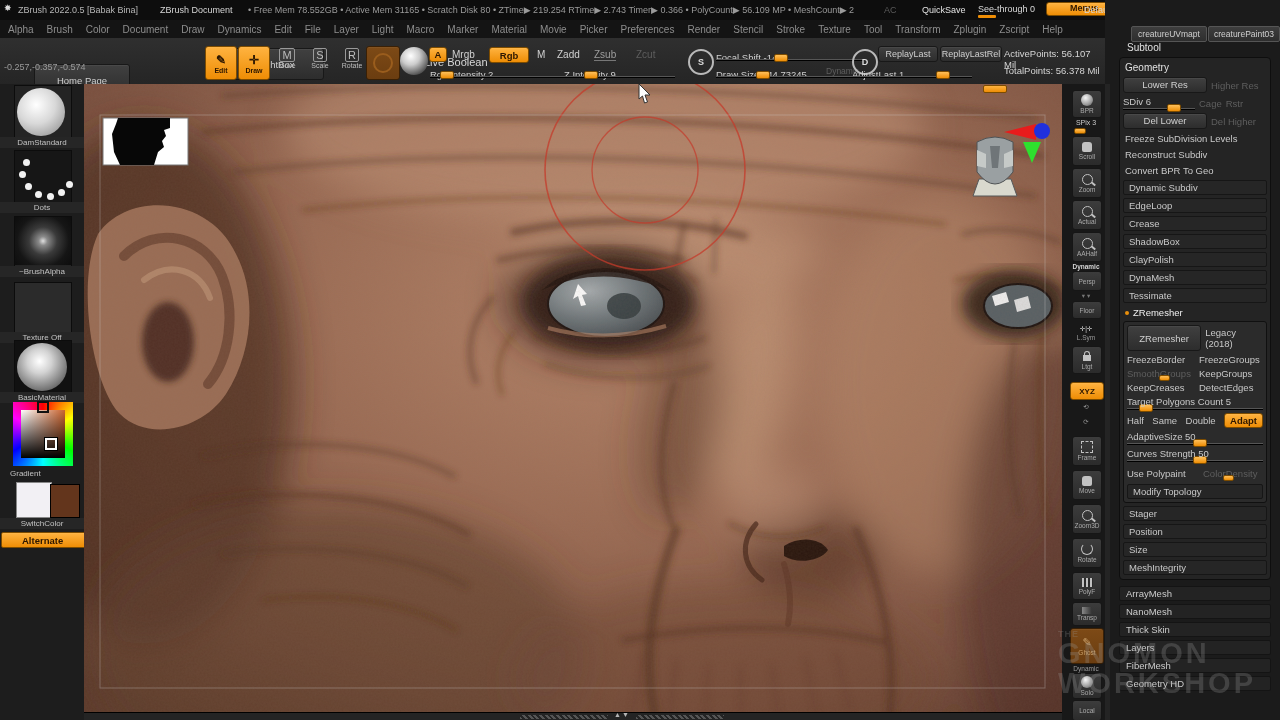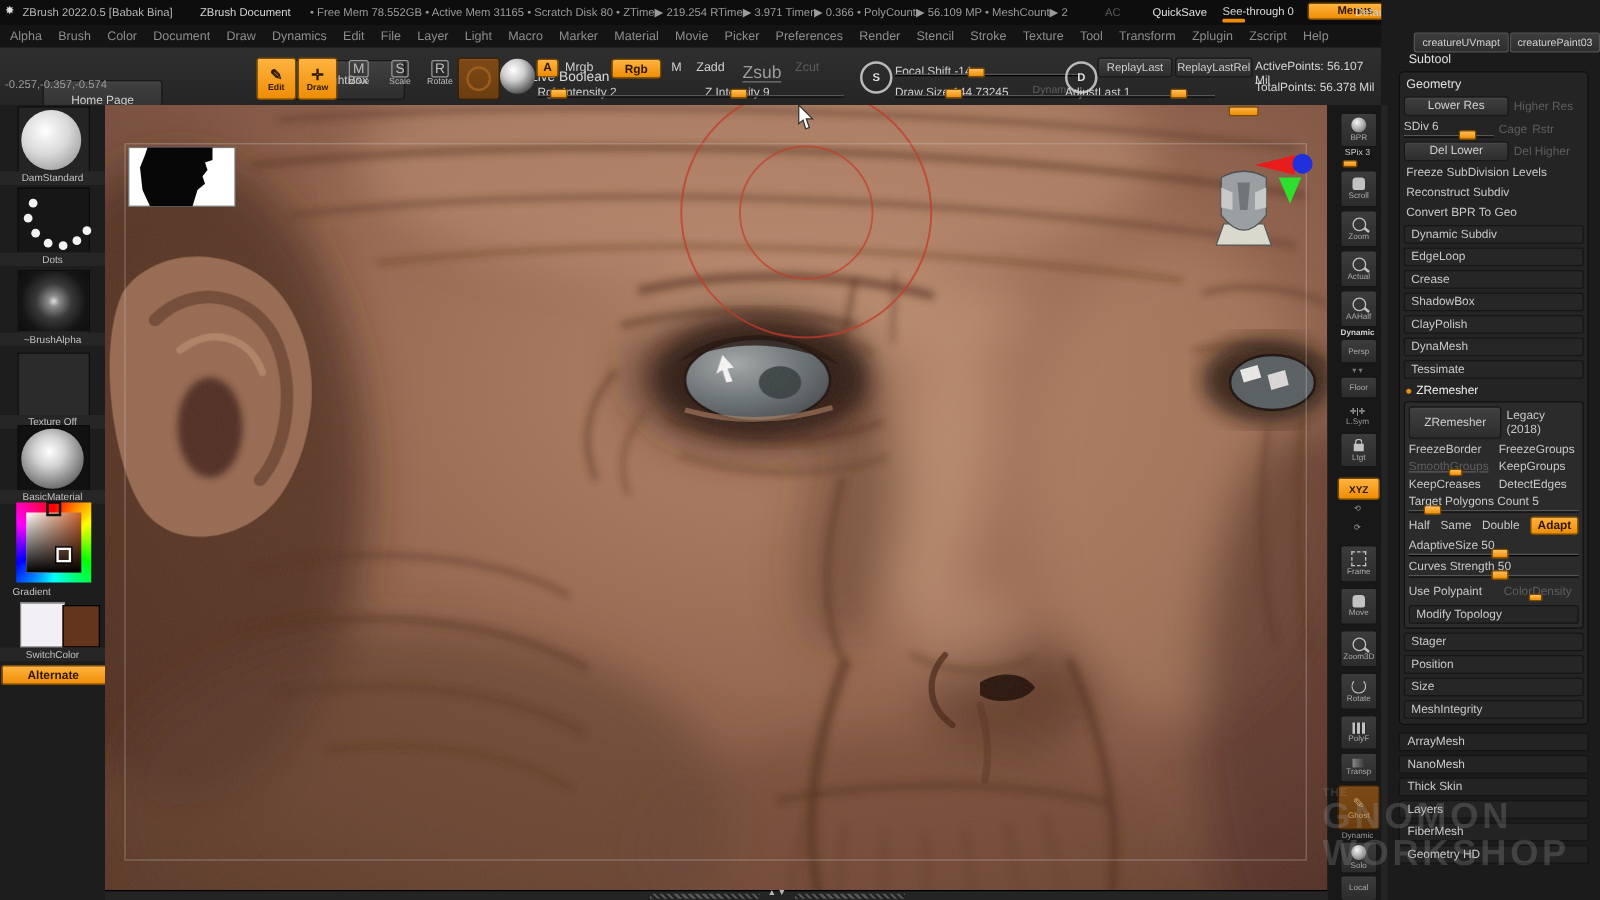--- a/index.html
+++ b/index.html
@@ -98,21 +98,21 @@
   .orangehandle{left:983px;top:85px;width:22px;height:6px;background:linear-gradient(#ffb340,#ee8d05);
                 border:1px solid #7d4c00;border-radius:2px;z-index:40;}
 </style>
 </head>
 <body>
 
 <div class="abs titlebar">
   <span class="abs" style="left:4px;top:3px;color:#ddd;">✸</span>
   <span class="abs" style="left:18px;top:5px;">ZBrush 2022.0.5 [Babak Bina]</span>
   <span class="abs" style="left:160px;top:5px;color:#d5d5d5;">ZBrush Document</span>
-  <span class="abs" style="left:248px;top:5px;color:#9a9a9a;">• Free Mem 78.552GB • Active Mem 31165 • Scratch Disk 80 • ZTime▶ 219.254 RTime▶ 3.971 Timer▶ 0.366 • PolyCount▶ 56.109 MP • MeshCount▶ 2</span>
+  <span class="abs" style="left:248px;top:5px;color:#9a9a9a;">• Free Mem 78.552GB • Active Mem 31165 • Scratch Disk 80 • ZTime▶ 219.254 RTime▶ 2.743 Timer▶ 0.366 • PolyCount▶ 56.109 MP • MeshCount▶ 2</span>
   <span class="abs" style="left:884px;top:5px;color:#5a5a5a;">AC</span>
   <span class="abs" style="left:922px;top:5px;color:#e2e2e2;">QuickSave</span>
   <span class="abs" style="left:978px;top:4px;color:#dadada;">See-through 0</span>
   <span class="abs" style="left:978px;top:15px;width:18px;height:3px;background:#ee8d05;border-radius:1px;"></span>
   <span class="abs chip orange" style="left:1046px;top:2px;height:12px;padding:0 23px;font-size:9px;">Menus</span>
   <span class="abs" style="left:1084px;top:5px;color:#d5d5d5;">DefaultZScript</span>
   <span class="abs" style="left:1160px;top:4px;color:#9a9a9a;font-size:8px;">◂▦▸  ◂▩▸</span>
   <span class="abs" style="left:1213px;top:4px;color:#bdbdbd;">▭</span>
   <span class="abs" style="left:1237px;top:4px;color:#bdbdbd;">❐</span>
   <span class="abs" style="left:1264px;top:4px;color:#bdbdbd;">✕</span>
@@ -175,21 +175,21 @@
   <div class="abs chip brown" style="left:366px;top:8px;width:32px;height:32px;">
     <span style="width:16px;height:16px;border:2px solid #9a5d1d;border-radius:50%;"></span>
   </div>
   <div class="abs" style="left:400px;top:9px;width:28px;height:28px;border-radius:50%;background:radial-gradient(circle at 38% 32%,#fff,#ccc 35%,#555 75%,#222);"></div>
 
   <div class="abs chip orange" style="left:429px;top:9px;width:16px;height:13px;">A</div>
   <div class="abs" style="left:452px;top:11px;font-size:10px;color:#d0d0d0;">Mrgb</div>
   <div class="abs chip orange" style="left:489px;top:9px;width:38px;height:14px;">Rgb</div>
   <div class="abs" style="left:537px;top:11px;font-size:10px;color:#d0d0d0;">M</div>
   <div class="abs" style="left:557px;top:11px;font-size:10px;color:#d0d0d0;">Zadd</div>
-  <div class="abs" style="left:594px;top:11px;font-size:14px;color:#9d9d9d;border-bottom:1px solid #777;">Zsub</div>
+  <div class="abs" style="left:594px;top:11px;font-size:10px;color:#9d9d9d;border-bottom:1px solid #777;">Zsub</div>
   <div class="abs grayt" style="left:636px;top:11px;font-size:10px;">Zcut</div>
 
   <div class="abs" style="left:430px;top:26px;width:130px;height:14px;">
     <span style="font-size:9.5px;color:#d0d0d0;">Rgb Intensity 2</span>
     <span class="track" style="left:0;right:0;bottom:1px;"></span>
     <span class="hd" style="left:10px;bottom:-1px;"></span>
   </div>
   <div class="abs" style="left:560px;top:26px;width:115px;height:14px;">
     <span style="font-size:9.5px;color:#d0d0d0;margin-left:4px;">Z Intensity 9</span>
     <span class="track" style="left:0;right:0;bottom:1px;"></span>
@@ -538,21 +538,21 @@
       <div class="pbox2">
         <div class="prow" style="align-items:center;">
           <div class="chip" style="width:76px;height:24px;">ZRemesher</div>
           <span>Legacy (2018)</span>
         </div>
         <div class="prow">
           <span style="width:68px;">FreezeBorder</span>
           <span>FreezeGroups</span>
         </div>
         <div class="prow">
-          <span class="grayt" style="width:68px;position:relative;text-decoration:underline;">SmoothGroups</span>
+          <span class="grayt" style="width:68px;position:relative;">SmoothGroups</span>
           <span class="hd" style="left:40px;margin-top:9px;width:9px;height:4px;"></span>
           <span>KeepGroups</span>
         </div>
         <div class="prow">
           <span style="width:68px;">KeepCreases</span>
           <span>DetectEdges</span>
         </div>
         <div class="pslider">
           <span class="lab">Target Polygons Count 5</span>
           <span class="track"></span><span class="hd" style="left:12px;bottom:-2px;"></span>

